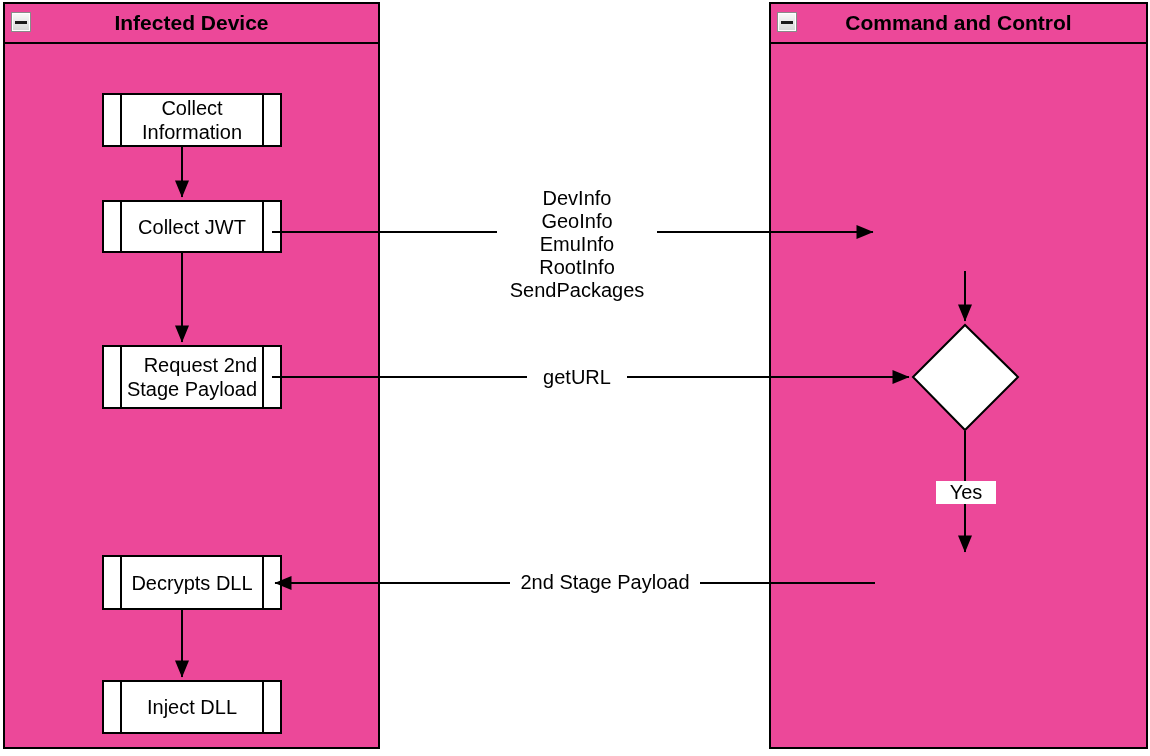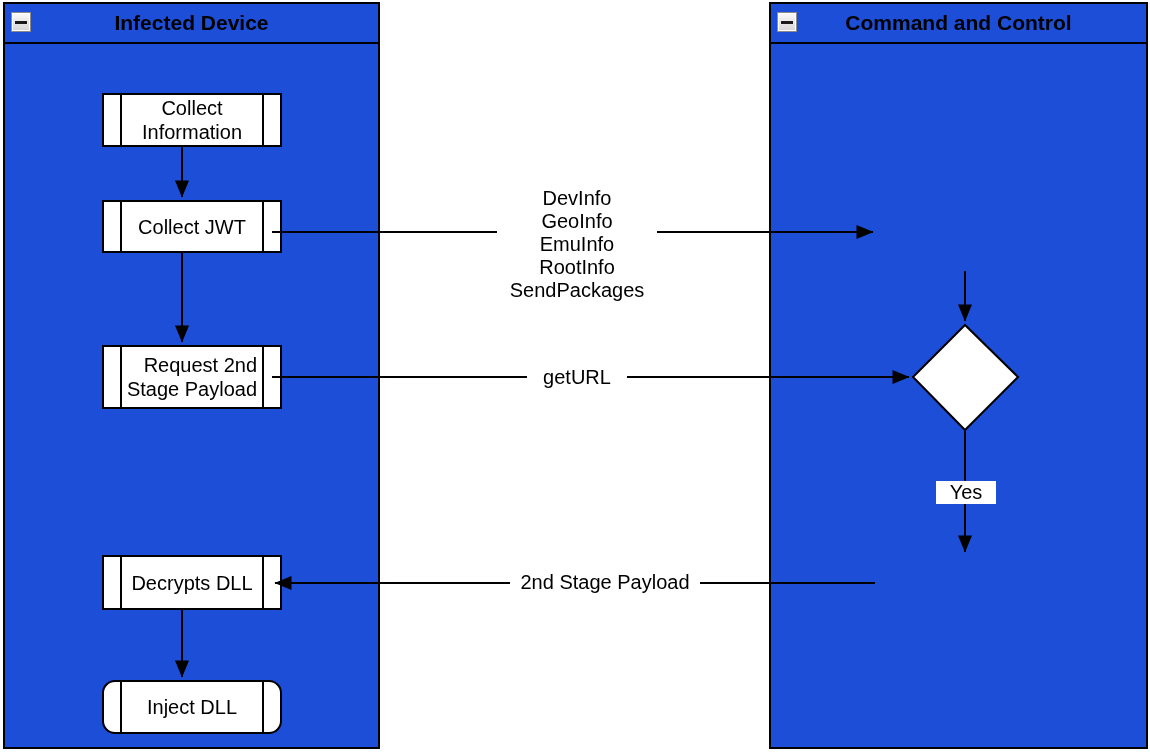--- a/index.html
+++ b/index.html
@@ -9,21 +9,21 @@
     font-family: "Liberation Sans", sans-serif;
     color: #000000;
   }
   #canvas { position: relative; width: 1150px; height: 756px; overflow: hidden; }
 
   
   .container {
     position: absolute;
     box-sizing: border-box;
     border: 2px solid #000000;
-    background: #1d4ed8;
+    background: #ec4899;
   }
   .container-header {
     position: relative;
     box-sizing: border-box;
     height: 40px;
     border-bottom: 2px solid #000000;
     display: flex;
     align-items: center;
     justify-content: center;
   }
@@ -155,21 +155,21 @@
       <span class="process-label" style="padding:0 18px;">Request 2nd
 Stage Payload</span>
     </div>
 
     <div class="process" style="left:92px; top:555px; width:180px; height:55px;">
       <span class="bar bar-l"></span>
       <span class="bar bar-r"></span>
       <span class="process-label">Decrypts DLL</span>
     </div>
 
-    <div class="process" style="left:92px; top:680px; width:180px; height:54px;border-radius:13px;">
+    <div class="process" style="left:92px; top:680px; width:180px; height:54px;">
       <span class="bar bar-l"></span>
       <span class="bar bar-r"></span>
       <span class="process-label">Inject DLL</span>
     </div>
 
 
 
     <div class="diamond-label" style="left:915px; top:366px; width:100px;">is OK</div>
   </div>
 

